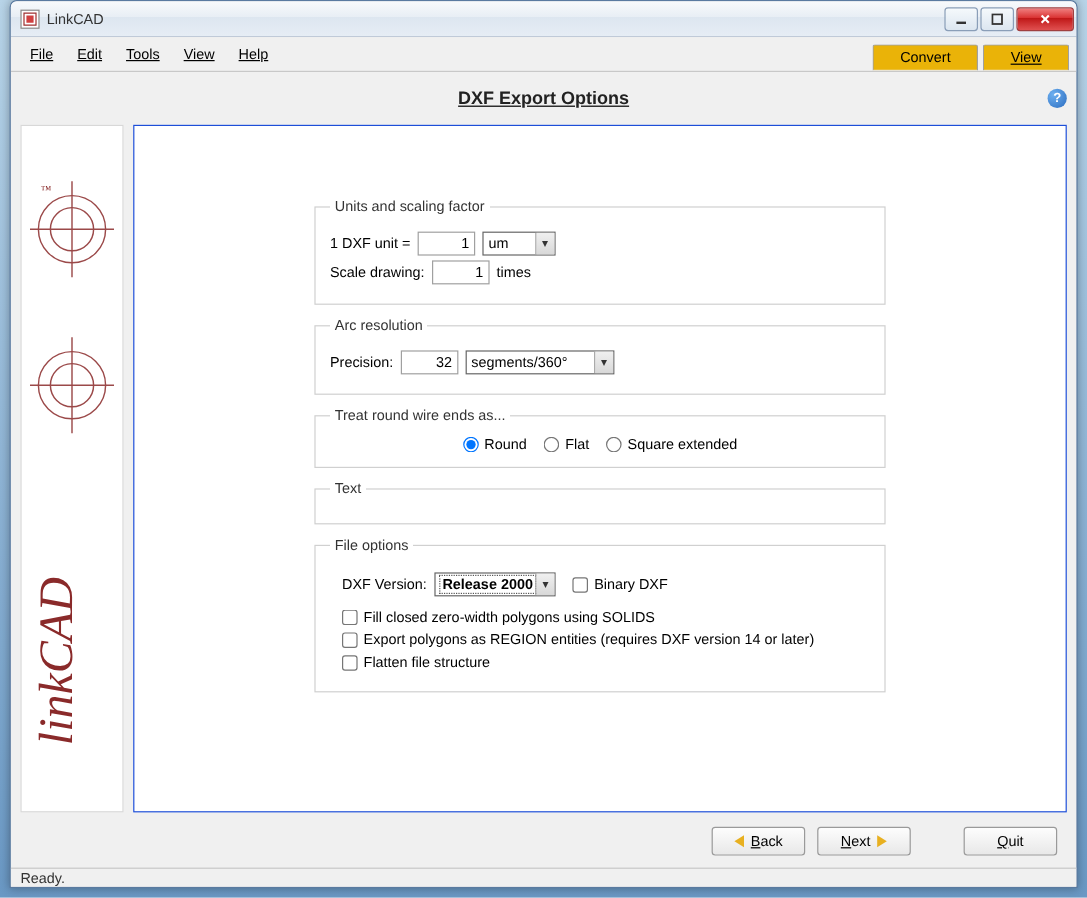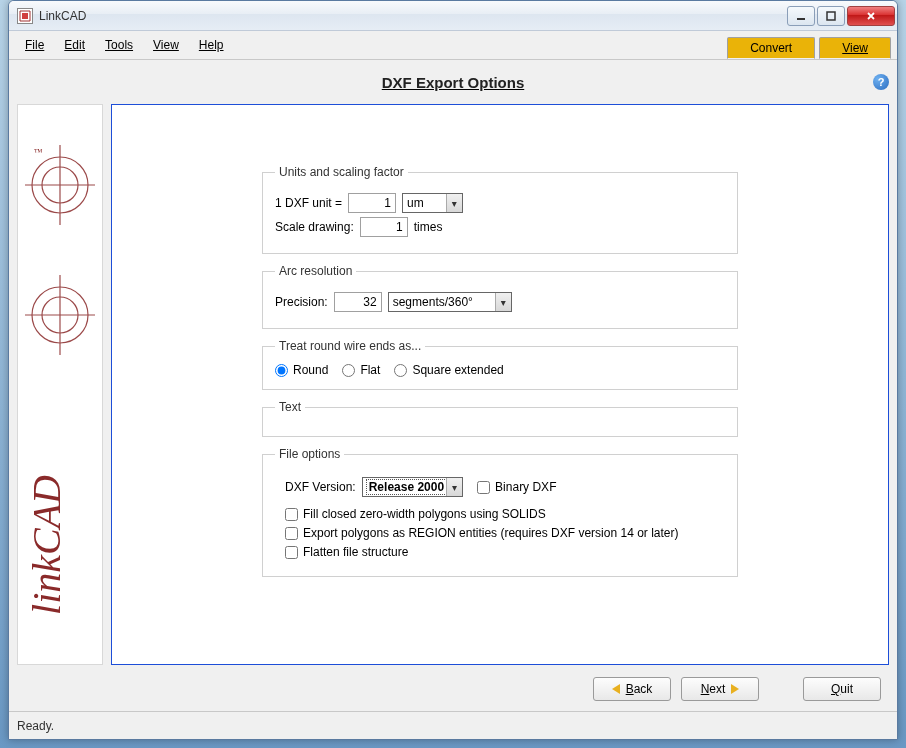--- a/index.html
+++ b/index.html
@@ -164,21 +164,21 @@
     }
     .selectwrap .val { padding-right: 22px; }
     .selectwrap .arrow {
       width: 16px; height: 18px;
       background: linear-gradient(to bottom,#f0f0f0,#d8d8d8);
       border-left: 1px solid #aaa;
       display: flex; align-items: center; justify-content: center;
     }
     .selectwrap .arrow::after { content: "▾"; font-size: 10px; color: #333; }
     .selectwrap.dotted .val { outline: 1px dotted #555; outline-offset: 0; padding: 0 2px; font-weight: bold; }
-    .radiogrp { display: flex; gap: 14px; align-items: center; }
+    .radiogrp { display: flex; gap: 14px; align-items: center; justify-content: center; }
     .radiogrp label, .chkrow label { display: flex; align-items: center; gap: 5px; cursor: default; }
     input[type=radio], input[type=checkbox] { margin: 0; }
     .chkrow { margin: 5px 0 5px 10px; }
     .footer-btns {
       display: flex;
       justify-content: flex-end;
       gap: 10px;
       padding: 12px 16px 10px 16px;
     }
     .btn {
@@ -202,21 +202,21 @@
       border-bottom: 5px solid transparent;
       border-right: 8px solid #e8b020;
     }
     .btn .tri-r {
       width: 0; height: 0;
       border-top: 5px solid transparent;
       border-bottom: 5px solid transparent;
       border-left: 8px solid #e8b020;
     }
     .statusbar {
-      height: 28px;
+      height: 16px;
       border-top: 1px solid #c8c8c8;
       background: #f0f0f0;
       padding: 2px 8px;
       display: flex; align-items: center;
       color: #333;
     }
     .under { text-decoration: underline; }
   </style>
 </head>
 <body>

